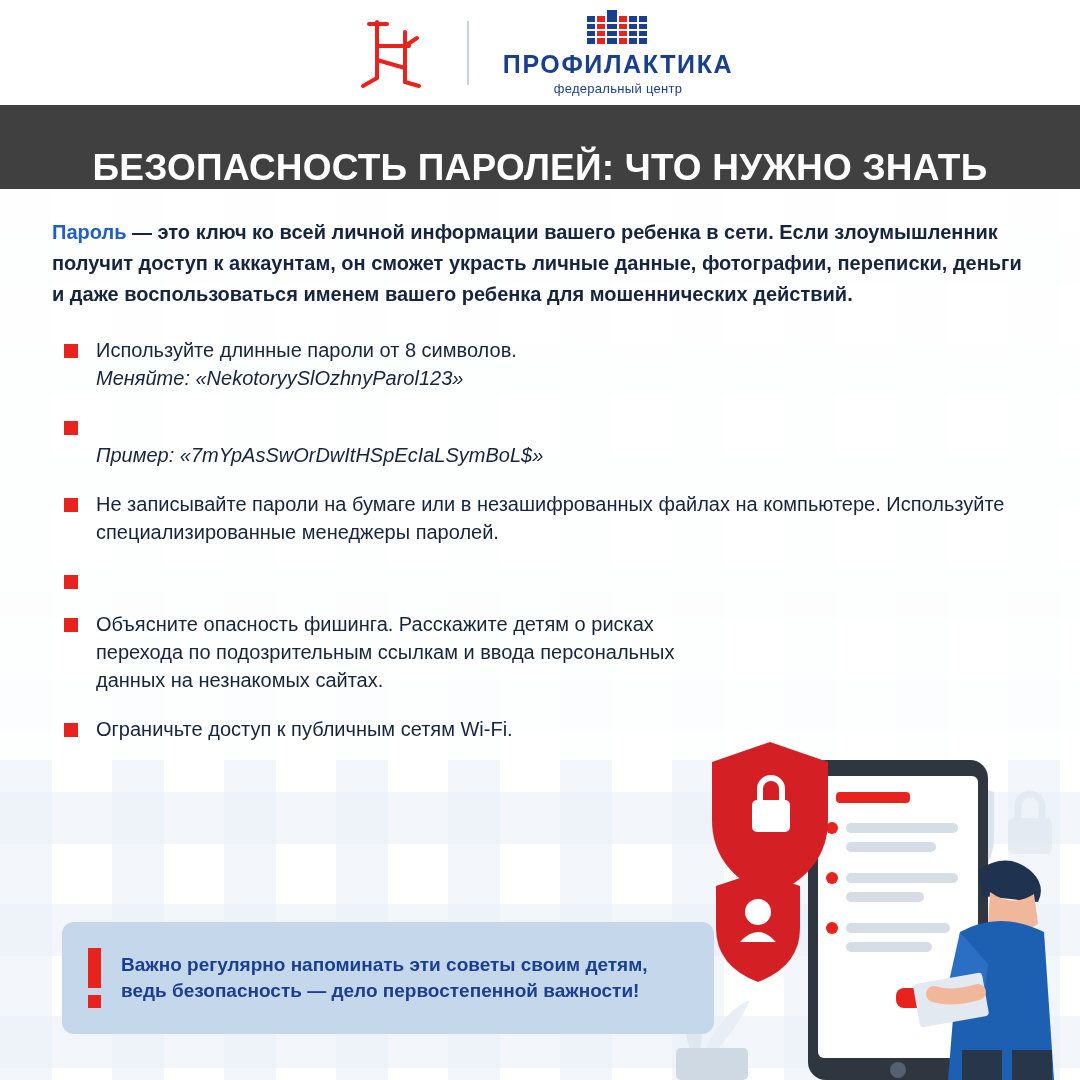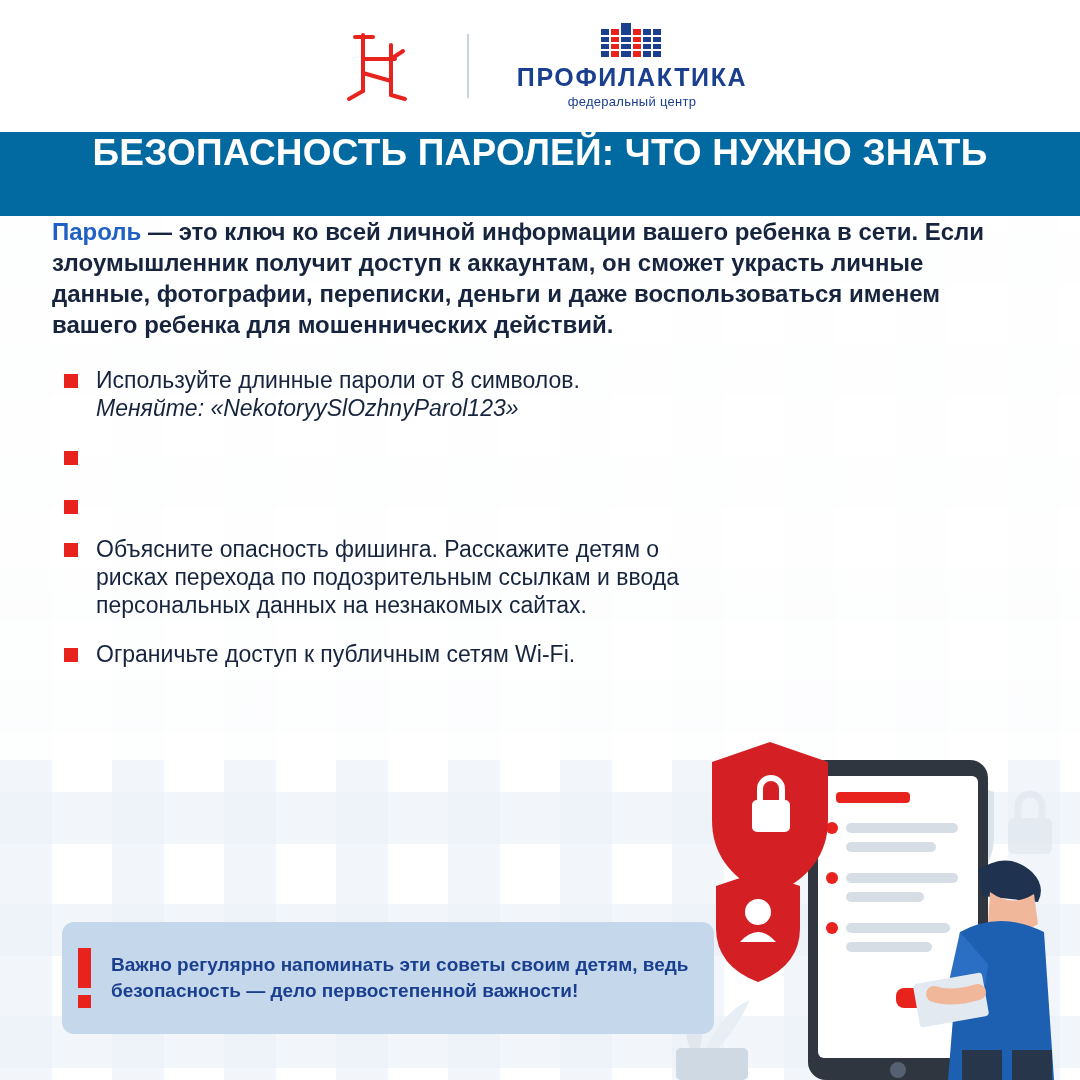--- a/index.html
+++ b/index.html
@@ -31,58 +31,59 @@
   }
   .bg-white-veil {
     position: absolute;
     left: 0; top: 120px; right: 0; height: 640px;
     background: linear-gradient(to bottom, rgba(255,255,255,.92), rgba(255,255,255,.86));
   }
 
   
   .header {
     position: relative;
-    height: 132px;
+    height: 105px;
     display: flex;
     align-items: center;
     justify-content: center;
-    gap: 48px;
+    gap: 34px;
     background: #ffffff;
   }
   .logo-chair { width: 86px; height: 74px; }
   .logo-divider { width: 2px; height: 64px; background: #c9d2dd; }
   .brand { display: flex; flex-direction: column; align-items: center; }
   .brand-mark { width: 62px; height: 34px; margin-bottom: 6px; }
   .brand-title {
     font-size: 25px; font-weight: bold; letter-spacing: 1.6px;
     color: #1a3f8f;
   }
   .brand-sub {
     font-size: 13px; color: #1a3f8f; letter-spacing: .3px; margin-top: 2px;
   }
 
   
   .title-band {
     position: relative;
-    background: #0369a1;
+    background: #404040;
     height: 84px;
-    display: flex; align-items: flex-start; justify-content: center;
+    display: flex; align-items: flex-end; justify-content: center;
   }
   .title-band h1 {
     color: #ffffff;
     font-size: 37px;
     font-weight: bold;
     letter-spacing: .2px;
     text-align: center;
   }
 
   
   .content { position: relative; padding: 0 52px; }
   .intro {
-    font-size: 24px;
+    margin-top: 28px;
+    font-size: 20px;
     font-weight: bold;
     line-height: 31px;
     color: #16243d;
   }
   .intro .kw { color: #2060c4; }
 
   
   .bullets { margin-top: 26px; padding-left: 12px; }
   .bullet {
     position: relative;
@@ -90,36 +91,36 @@
     gap: 18px;
     margin-bottom: 21px;
   }
   .sq {
     flex: 0 0 auto;
     width: 14px; height: 14px;
     background: #e8231e;
     margin-top: 8px;
   }
   .btext {
-    font-size: 23px;
+    font-size: 20px;
     line-height: 28px;
     color: #16243d;
   }
   .btext .ex { font-style: italic; }
 
   
   .note {
     position: absolute;
     left: 62px; top: 922px;
     width: 652px; height: 112px;
     background: #c5d7ea;
     border-radius: 12px;
     display: flex;
     align-items: center;
-    padding: 0 16px;
+    padding: 0 26px;
     gap: 20px;
   }
   .excl {
     flex: 0 0 auto;
     display: flex; flex-direction: column; align-items: center; gap: 7px;
   }
   .excl .bar { width: 13px; height: 40px; background: #e8231e; }
   .excl .dot { width: 13px; height: 13px; background: #e8231e; }
   .note-text {
     font-size: 19px; font-weight: bold; line-height: 26px; color: #1a3f8f;
@@ -194,25 +195,32 @@
         <div class="btext">
           <span>Используйте длинные пароли от 8 символов.</span><br>
           <span class="ex">Меняйте: «NekotoryySlOzhnyParol123»</span>
         </div>
       </div>
 
       <div class="bullet">
         <span class="sq"></span>
         <div class="btext">
           <br>
-        </div>
-      </div>
-
-
-
+          <span class="ex">Пример: «7mYpAsSwOrDwItHSpEcIaLSymBoL$»</span>
+        </div>
+      </div>
+
+
+
+      <div class="bullet">
+        <span class="sq"></span>
+        <div class="btext">
+          <span>Не записывайте пароли на бумаге или в незашифрованных файлах на компьютере. Используйте специализированные менеджеры паролей.</span>
+        </div>
+      </div>
 
       <div class="bullet">
         <span class="sq"></span>
       </div>
 
       <div class="bullet" style="max-width:640px">
         <span class="sq"></span>
         <div class="btext">
           <span>Объясните опасность фишинга. Расскажите детям о рисках перехода по подозрительным ссылкам и ввода персональных данных на незнакомых сайтах.</span>
         </div>

